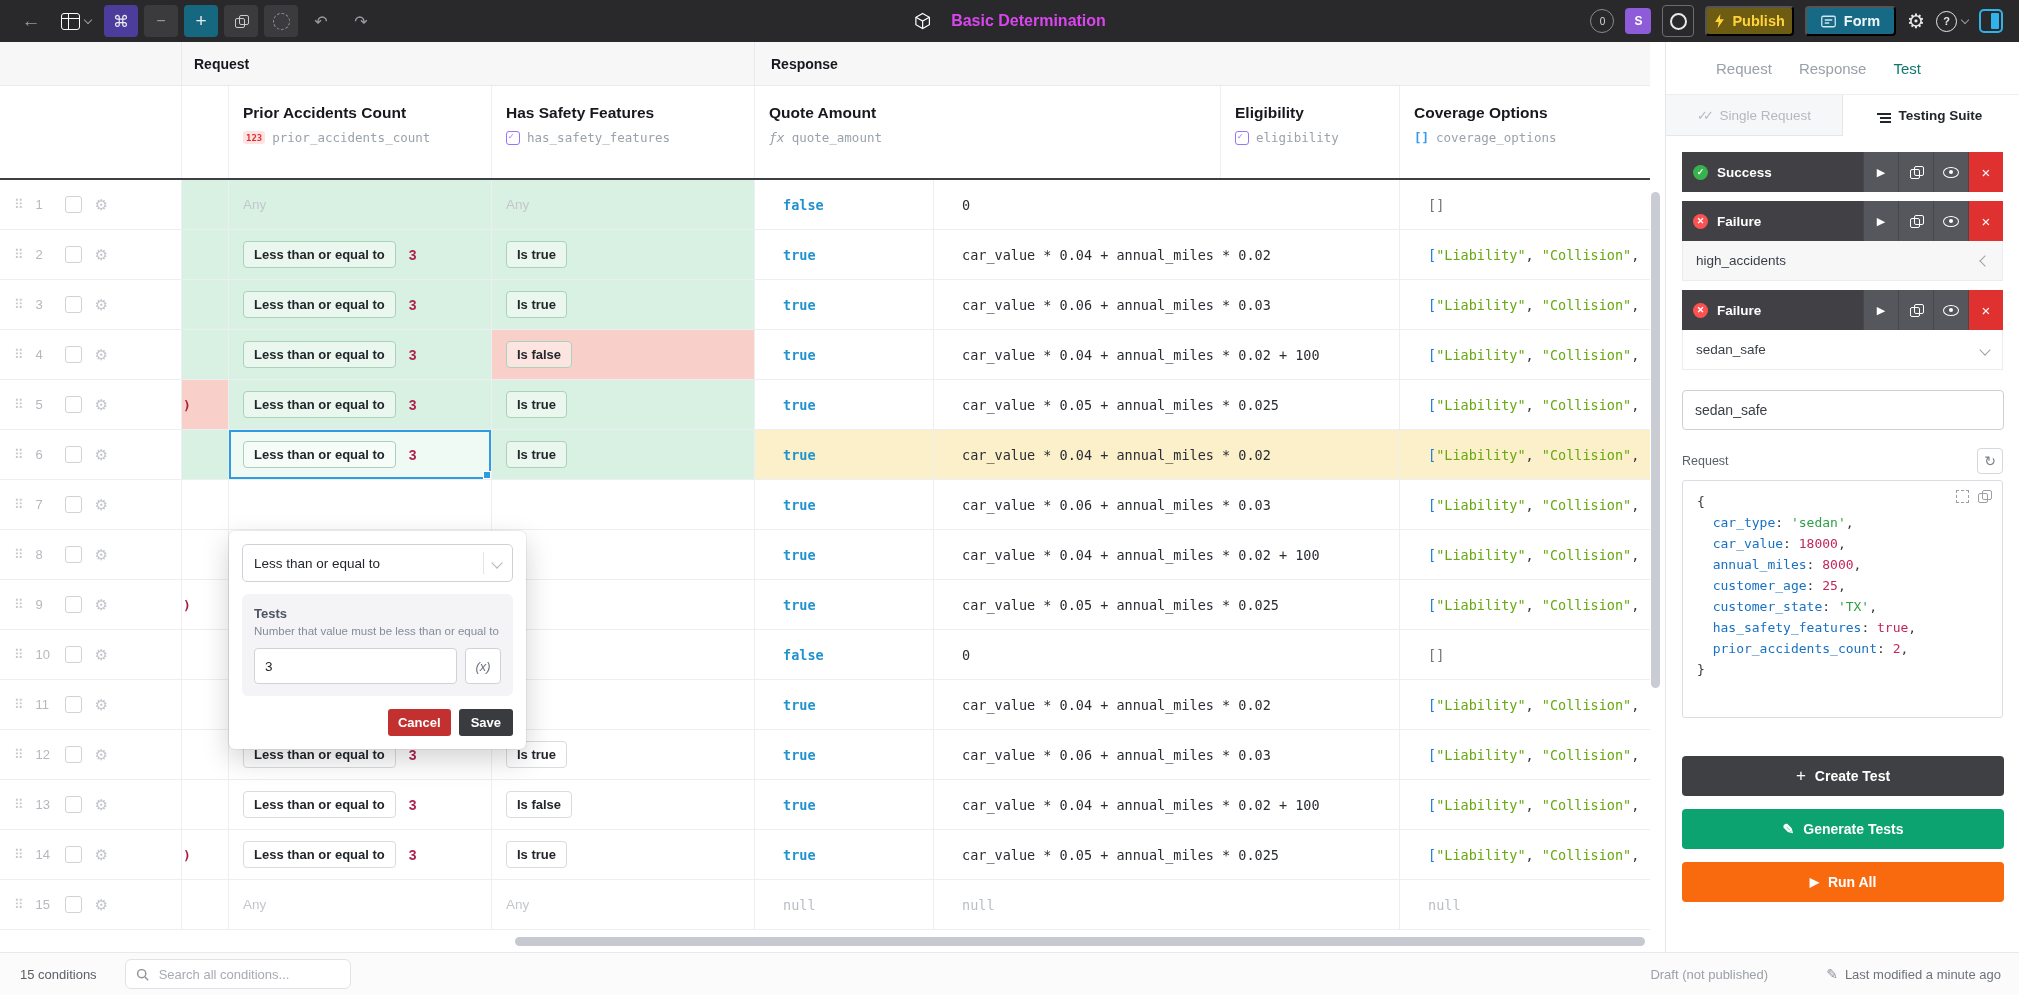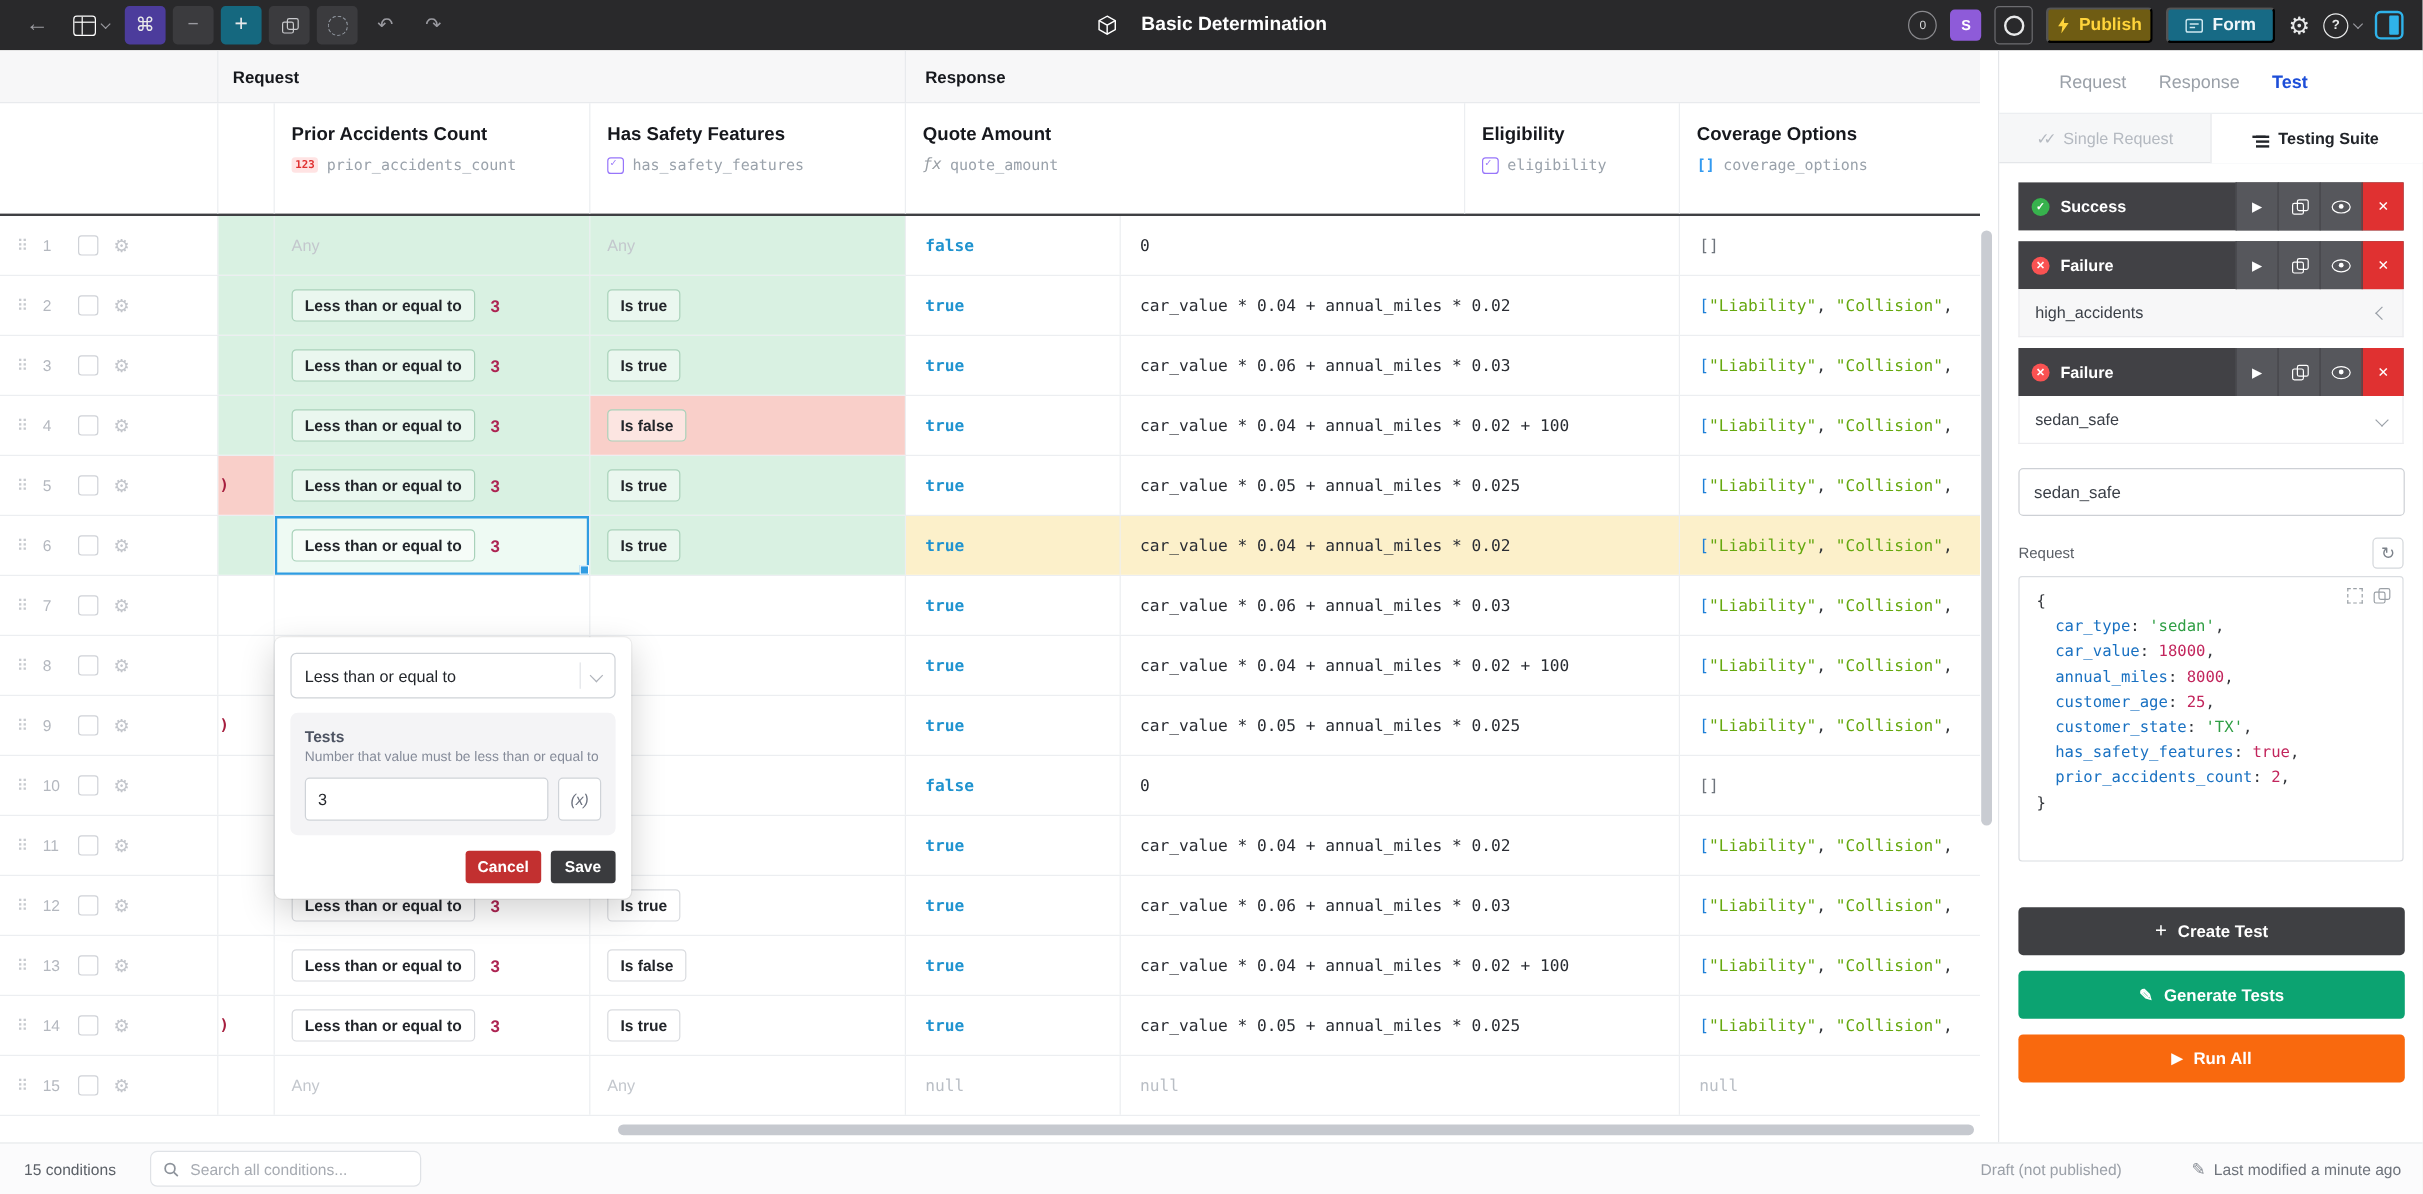--- a/index.html
+++ b/index.html
@@ -6,21 +6,21 @@
   .app{position:relative;width:2019px;height:995px;background:#fff;overflow:hidden;
        font-family:"Liberation Sans",sans-serif;-webkit-font-smoothing:antialiased;}
   
   .topbar{position:absolute;left:0;top:0;right:0;height:42px;background:#29292b;display:flex;align-items:center;}
   .tb-left{display:flex;align-items:center;gap:6px;padding-left:14px;}
   .tb-btn{width:34px;height:32px;border-radius:4px;display:flex;align-items:center;justify-content:center;color:#e8e9ea;font-size:16px;}
   .tb-btn.dark{background:#3b3b3e;}
   .tb-btn.purple{background:#4c3c9c;}
   .tb-btn.teal{background:#15687f;font-size:19px;}
   .tb-btn.ghost{color:#9a9aa0;}
-  .tb-center{position:absolute;left:50%;transform:translateX(-50%);display:flex;align-items:center;gap:20px;color:#ffffff;font-size:16px;font-weight:700;}
+  .tb-center{position:absolute;left:50%;transform:translateX(-50%);display:flex;align-items:center;gap:20px;color:#d946ef;font-size:16px;font-weight:700;}
   .tb-right{margin-left:auto;display:flex;align-items:center;gap:11px;padding-right:16px;}
   .watch{display:flex;align-items:center;justify-content:center;width:22px;height:22px;border:1.6px solid #8a8a8e;border-radius:50%;color:#d9dadc;font-size:10px;}
   .avatar-s{width:26px;height:26px;border-radius:4px;background:#8e5bd9;color:#fff;font-size:12px;font-weight:700;display:flex;align-items:center;justify-content:center;}
   .avatar-o{width:30px;height:30px;border-radius:4px;border:1px solid #6d6d71;display:flex;align-items:center;justify-content:center;}
   .avatar-o i{display:block;width:13px;height:13px;border:2px solid #e8e9ea;border-radius:50%;}
   .btn-publish{height:30px;background:#6f5c13;color:#ffd43b;border-radius:4px;display:flex;align-items:center;gap:7px;padding:0 7px;font-size:14.5px;font-weight:700;}
   .btn-form{height:30px;background:#176a85;color:#eef6f9;border-radius:4px;display:flex;align-items:center;gap:8px;padding:0 14px;font-size:14.5px;font-weight:700;}
   .help{display:flex;align-items:center;gap:5px;color:#e8e9ea;}
   .help .q{width:19px;height:19px;border:1.8px solid #e8e9ea;border-radius:50%;font-size:11px;font-weight:700;display:flex;align-items:center;justify-content:center;}
   .ic-grid{width:17px;height:15px;border:1.7px solid #fff;border-radius:3px;position:relative;}
@@ -60,21 +60,21 @@
   .bg-green{background:#d9f1e2;}
   .bg-red{background:#f9cfc9;}
   .bg-yellow{background:#fcf0ca;}
   .bg-sel{background:#eefaf3;box-shadow:inset 0 0 0 2px #2f9ce2;}
   .bg-sel::after{content:"";position:absolute;right:0;bottom:0;width:8px;height:8px;background:#2f9ce2;border:1px solid #fff;box-sizing:border-box;}
   .opbox{border:1px solid #a9d2ba;background:rgba(255,255,255,.45);border-radius:4px;padding:5px 10px;font-size:13px;font-weight:600;color:#23262b;margin-left:14px;white-space:nowrap;}
   .opbox.plain{border-color:#d9dbdf;background:#fff;}
   .opval{color:#ad2452;font-weight:700;margin-left:13px;font-size:14px;}
   .anytxt{color:#c3c7cd;margin-left:14px;font-size:13.5px;}
   .mono{font-family:"DejaVu Sans Mono",monospace;font-size:13.5px;white-space:nowrap;}
-  .pad16{padding-left:16px;}
+  .pad16{padding-left:28px;}
   .elig-blue{color:#2093cf;font-weight:700;}
   .v-dark{color:#2a2d33;}
   .v-gray{color:#b9bec5;}
   .c-br{color:#1c7ed6;}
   .c-str{color:#66a80f;}
   .c-pun{color:#33363b;}
   .sliver{position:absolute;left:1px;top:50%;transform:translateY(-50%);color:#a61e3e;font-family:"DejaVu Sans Mono",monospace;font-size:13px;font-weight:700;}
   
   .popup{position:absolute;left:229px;top:489px;width:271px;background:#fff;border-radius:6px;padding:13px;z-index:30;
          box-shadow:0 0 0 1px rgba(0,0,0,.05),0 10px 28px rgba(0,0,0,.18);}
@@ -90,21 +90,21 @@
   .fxbtn{width:36px;height:36px;border:1px solid #cfd3d8;border-radius:4px;background:#fff;color:#6d7380;font-style:italic;display:flex;align-items:center;justify-content:center;font-size:13px;box-sizing:border-box;}
   .pfooter{display:flex;justify-content:flex-end;gap:8px;margin-top:13px;}
   .btn-cancel{background:#c23030;color:#fff;font-weight:700;font-size:13px;border-radius:3px;padding:6px 10px;border:none;}
   .btn-save{background:#3a3b3e;color:#fff;font-weight:700;font-size:13px;border-radius:3px;padding:6px 12px;border:none;}
   .hscroll{position:absolute;left:515px;bottom:6px;width:1130px;height:9px;border-radius:5px;background:#c6c9cf;}
   .vscroll{position:absolute;left:1651px;top:150px;width:9px;height:496px;border-radius:5px;background:#c9ccd2;}
   
   .panel{position:absolute;left:1665px;top:42px;width:354px;bottom:43px;background:#fff;border-left:1px solid #e4e6e9;box-sizing:border-box;}
   .p-tabs{height:52px;display:flex;align-items:center;gap:27px;padding-left:50px;font-size:15px;}
   .p-tab{color:#9aa0a8;}
-  .p-tab.active{color:#1d4ed8;font-weight:700;}
+  .p-tab.active{color:#0f766e;font-weight:400;}
   .p-subtabs{height:40px;display:flex;background:#f6f7f8;border-top:1px solid #eceef1;border-bottom:1px solid #e4e6e9;}
   .p-subtab{flex:1;display:flex;align-items:center;justify-content:center;gap:8px;font-size:13.5px;color:#b4b9c0;}
   .p-subtab.active{background:#fff;border-left:1px solid #e4e6e9;color:#22252a;font-weight:600;margin-bottom:-1px;}
   .dblcheck{letter-spacing:-5px;font-size:13px;margin-right:4px;}
   .ic-list{width:11px;height:2px;background:currentColor;box-shadow:0 4px 0 currentColor,-3px -4px 0 currentColor,0 -4px 0 currentColor;position:relative;top:2px;}
   .cards{padding:16px 16px 0 16px;display:flex;flex-direction:column;gap:9px;}
   .chead{height:40px;background:#414145;display:flex;align-items:stretch;}
   .cstatus{display:flex;align-items:center;gap:9px;padding-left:11px;flex:1;color:#fff;font-size:13.5px;font-weight:600;}
   .dot{width:15px;height:15px;border-radius:50%;display:flex;align-items:center;justify-content:center;color:#fff;font-size:9px;font-weight:700;}
   .dot.ok{background:#37b24d;}

